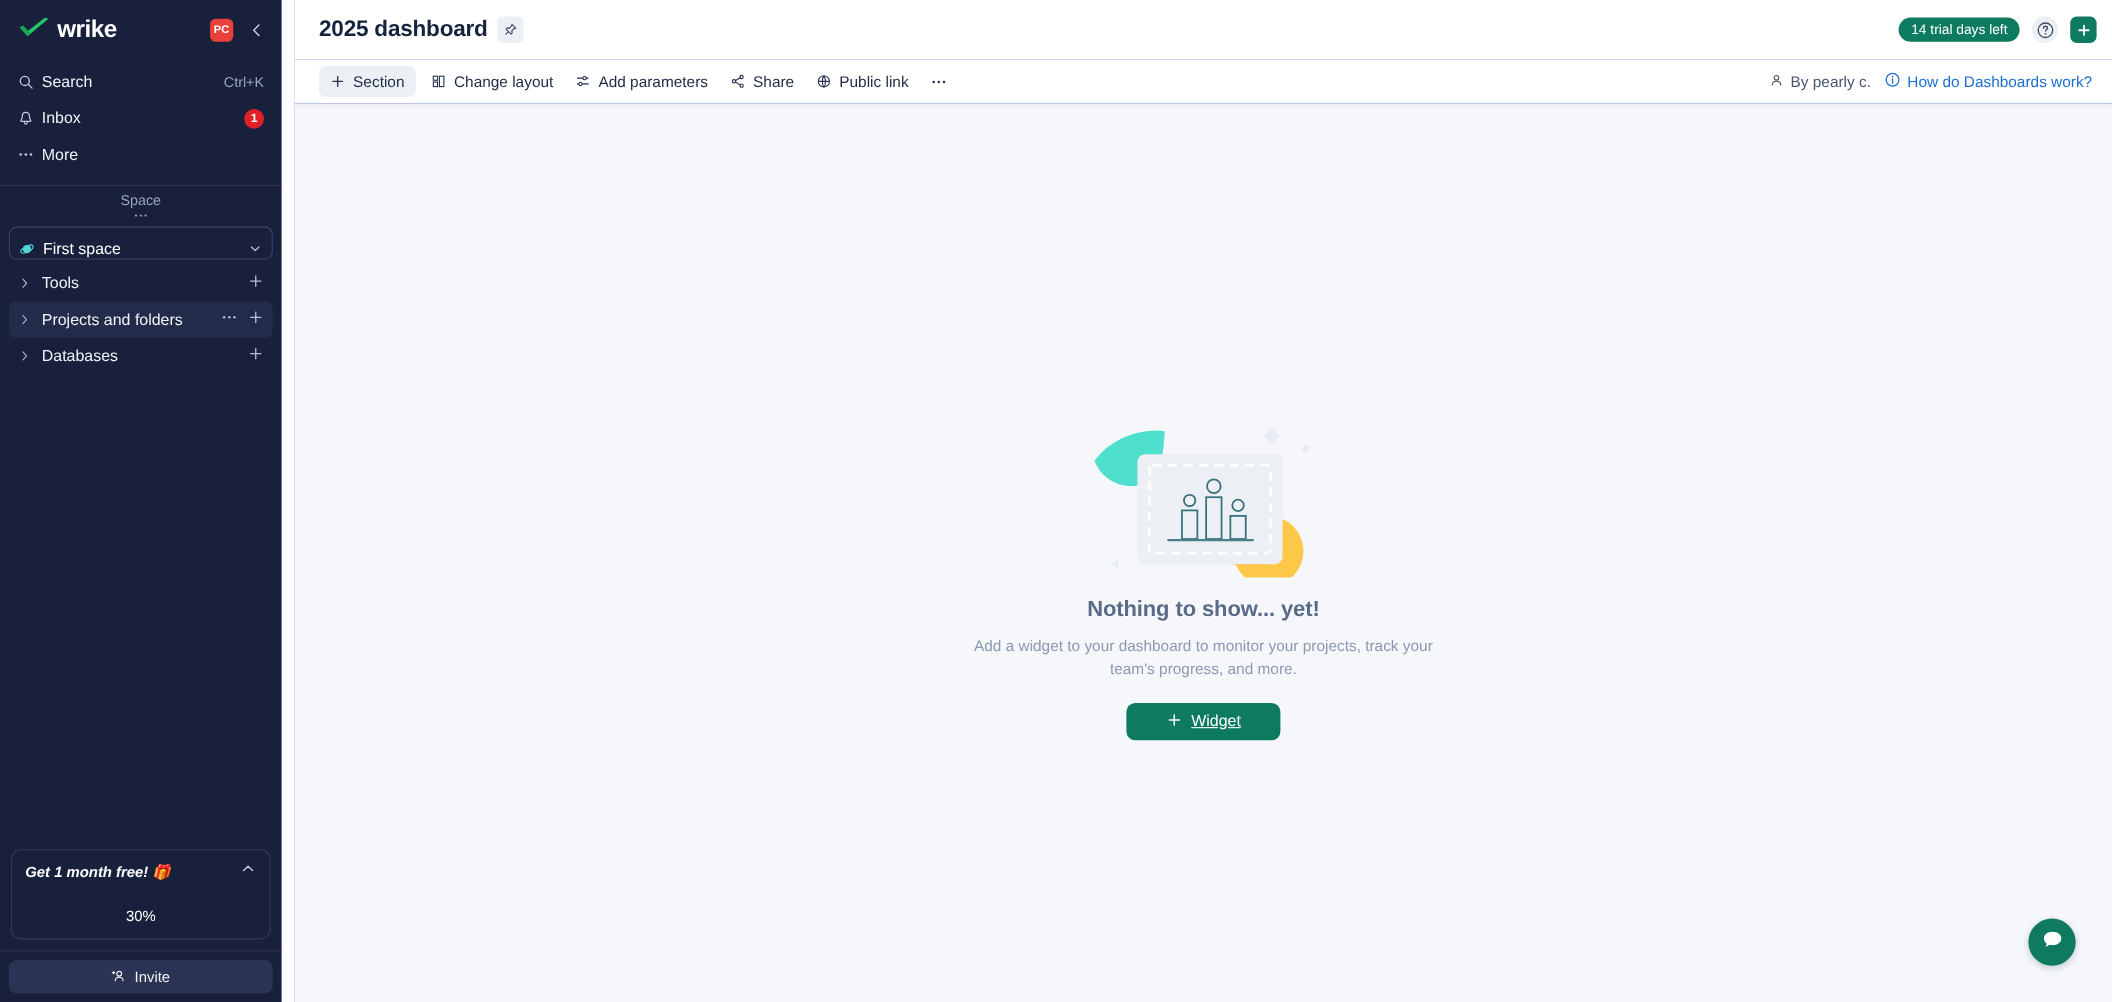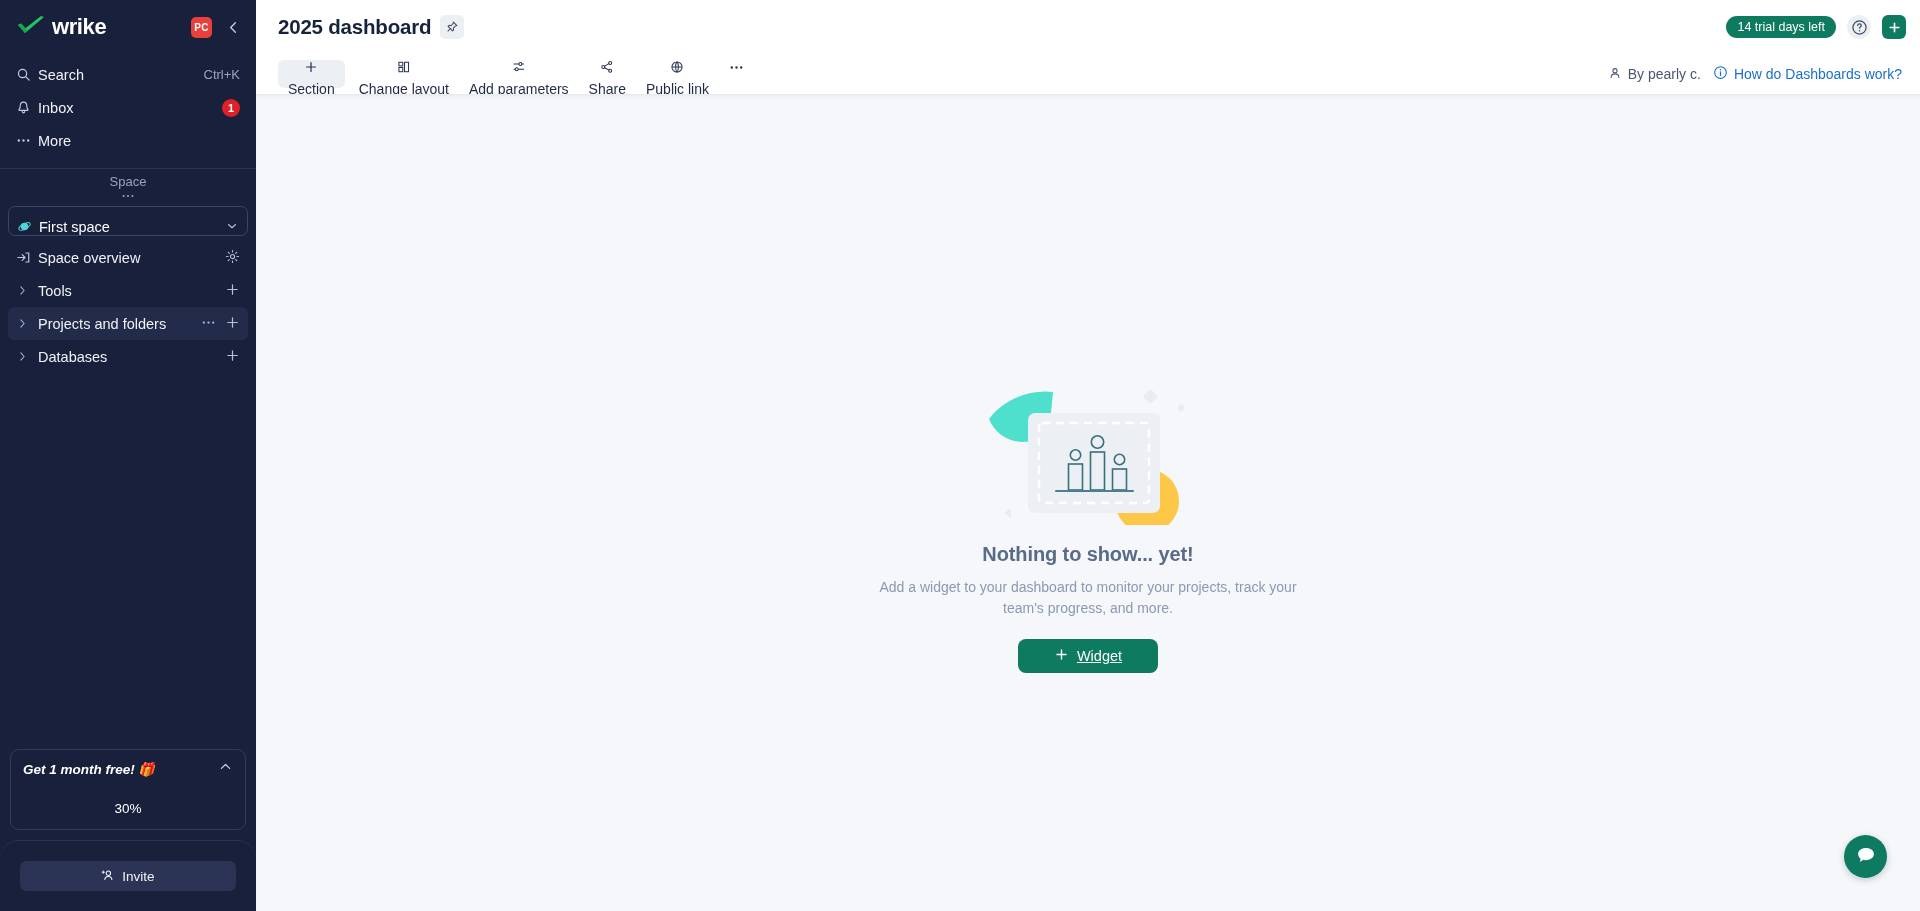--- a/index.html
+++ b/index.html
@@ -2,21 +2,21 @@
 <html><head>
 <meta charset="utf-8">
 <style>
   * { box-sizing: border-box; margin: 0; padding: 0; }
   html, body {
     width: 1920px; height: 911px;
     font-family: "Liberation Sans", sans-serif;
     overflow: hidden;
     background: #ffffff;
   }
-  #app { display: flex; width: 1920px; height: 911px; }
+  #app { display: flex; width: 1920px; height: 911px; gap: 12px; }
 
   
   .sidebar {
     width: 256px; height: 911px; flex: 0 0 256px;
     background: #18203c;
     display: flex; flex-direction: column;
     position: relative;
   }
   .sb-top {
     height: 54px; flex: 0 0 54px;
@@ -107,21 +107,21 @@
   }
   .promo-collapse { color: #c8cfe0; cursor: pointer; margin-top: -2px; }
   .promo-bar-row { display: flex; align-items: center; gap: 11px; margin-top: 12px; flex-direction: column; }
   .bar-track {
     flex: 1; height: 7px; border-radius: 4px; background: #3b4468;
     overflow: hidden;
   }
   .bar-fill { height: 7px; border-radius: 4px; background: #17b353; }
   .promo-pct { color: #ffffff; font-size: 13.5px; }
 
-  .sb-bottom { border-top: 1px solid #2a3352; padding: 20px; border-radius: 19px; }
+  .sb-bottom { border-top: 1px solid #2a3352; padding: 8px; }
   .invite-btn {
     height: 30px; border-radius: 7px; background: #2b3454;
     color: #f0f2f7; font-size: 13.5px;
     display: flex; align-items: center; justify-content: center;
     gap: 7px; cursor: pointer;
   }
 
   
   .main { flex: 1; display: flex; flex-direction: column; background: #1d4ed8; min-width: 0; }
 
@@ -152,21 +152,21 @@
   .help-btn { background: #eceff4; color: #3e4a63; }
   .plus-btn { background: #0e7a5f; color: #ffffff; border-radius: 6px; }
 
   .toolbar {
     height: 40px; flex: 0 0 40px; background: #ffffff;
     display: flex; align-items: center; padding: 0 18px 0 22px;
   }
   .tb-item {
     height: 28px; display: flex; align-items: center; gap: 7px;
     padding: 0 10px; border-radius: 6px; cursor: pointer;
-    font-size: 14px; color: #1f2b45; white-space: nowrap; flex-direction: column;
+    font-size: 14px; color: #1f2b45; white-space: nowrap;
   }
   .tb-item.filled { background: #eceff4; }
   .tb-item .ti { display: flex; align-items: center; color: #263250; }
   .tb-gap { width: 4px; }
   .toolbar-spacer { flex: 1; }
   .tb-meta {
     display: flex; align-items: center; gap: 6px;
     font-size: 14px; color: #4a5570; margin-right: 12px;
   }
   .tb-link {
@@ -289,37 +289,20 @@
       <span class="nlabel">First space</span>
       <span class="chev">
         <svg viewBox="0 0 16 16" width="14" height="14">
             <path d="M4 6.3 L8 10 L12 6.3" fill="none" stroke="currentColor" stroke-width="1.3" stroke-linecap="round" stroke-linejoin="round"></path>
           </svg>
       </span>
     </div>
 
     <div class="tree">
 
-      <div class="tree-row">
-        <span class="ticon">
-          <svg viewBox="0 0 16 16" width="15" height="15">
-              <path d="M2 8 L9 8 M6.6 5 L9.6 8 L6.6 11" fill="none" stroke="currentColor" stroke-width="1.25" stroke-linecap="round" stroke-linejoin="round"></path>
-              <path d="M10.5 3.2 L13.6 3.2 L13.6 12.8 L10.5 12.8" fill="none" stroke="currentColor" stroke-width="1.25" stroke-linecap="round"></path>
-            </svg>
-        </span>
-        <span class="tlabel">Space overview</span>
-        <span class="tree-actions">
-          <span>
-            <svg viewBox="0 0 16 16" width="15" height="15">
-                <circle cx="8" cy="8" r="2.2" fill="none" stroke="currentColor" stroke-width="1.2"></circle>
-                <path d="M8 1.6 L8 3.2 M8 12.8 L8 14.4 M1.6 8 L3.2 8 M12.8 8 L14.4 8 M3.5 3.5 L4.6 4.6 M11.4 11.4 L12.5 12.5 M12.5 3.5 L11.4 4.6 M4.6 11.4 L3.5 12.5" stroke="currentColor" stroke-width="1.2" stroke-linecap="round"></path>
-              </svg>
-          </span>
-        </span>
-      </div>
 
       <div class="tree-row">
         <span class="twist">
           <svg viewBox="0 0 16 16" width="13" height="13">
               <path d="M6 3.5 L10 8 L6 12.5" fill="none" stroke="currentColor" stroke-width="1.3" stroke-linecap="round" stroke-linejoin="round"></path>
             </svg>
         </span>
         <span class="tlabel">Tools</span>
         <span class="tree-actions">
           <span>

